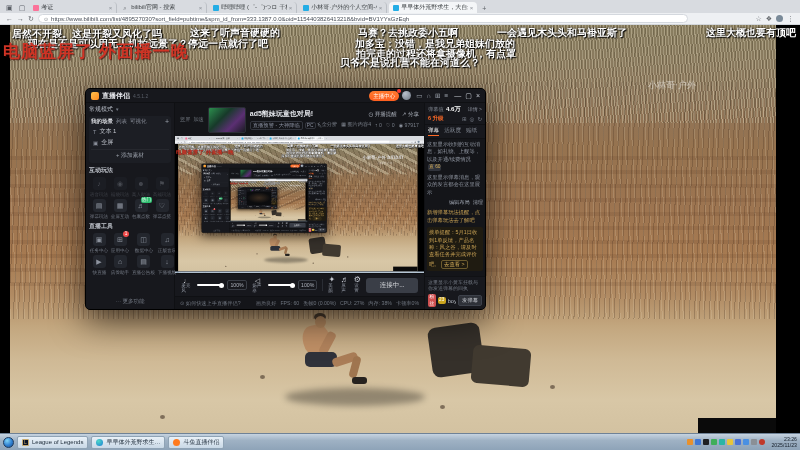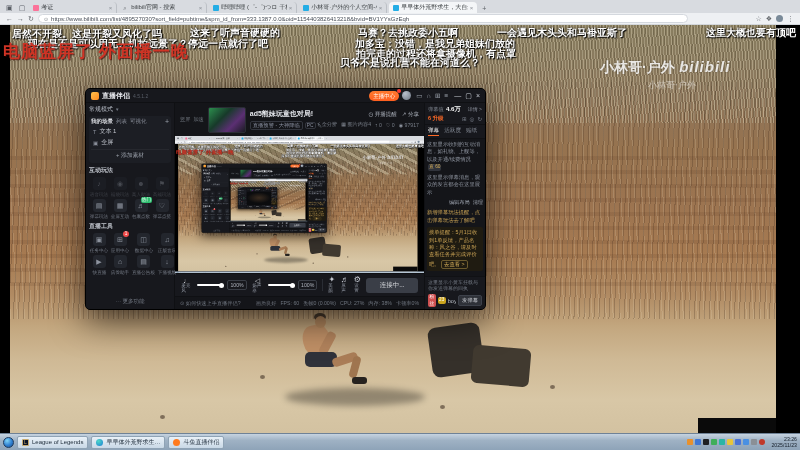--- a/index.html
+++ b/index.html
@@ -255,24 +255,20 @@
 
         <span class="dm" style="left: 28px; top: 13px;">现在是不是可以用无人机拍远景了？停远一点就行了吧</span>
 
         <span class="dm" style="left: 355px; top: 13px;">加多宝：没错，是我兄弟姐妹们放的</span>
 
         <span class="dm" style="left: 356px; top: 23px;">拍完走的过程还将拿摄像机，有点罩</span>
 
         <span class="dm" style="left: 340px; top: 32px;">贝爷不是说扎营不能在河道么？</span>
       </div>
     <div class="dm-red">电脑蓝屏了 外面播一晚</div>
-    <div class="watermark">
-      <span class="wm-name">小林哥·户外</span>
-      <span class="wm-brand">bilibili</span>
-    </div>
     <div class="watermark2">小林哥·户外</div>
   </div>
 
   <div class="appwin">
     <div class="titlebar">
       <span class="applogo"></span>
       <span class="apptitle">直播伴侣</span>
       <span class="appver">4.5.1.2</span>
       <span class="anchorbtn"><span>主播中心</span><span class="dot"></span></span>
       <span class="appavatar"></span>

